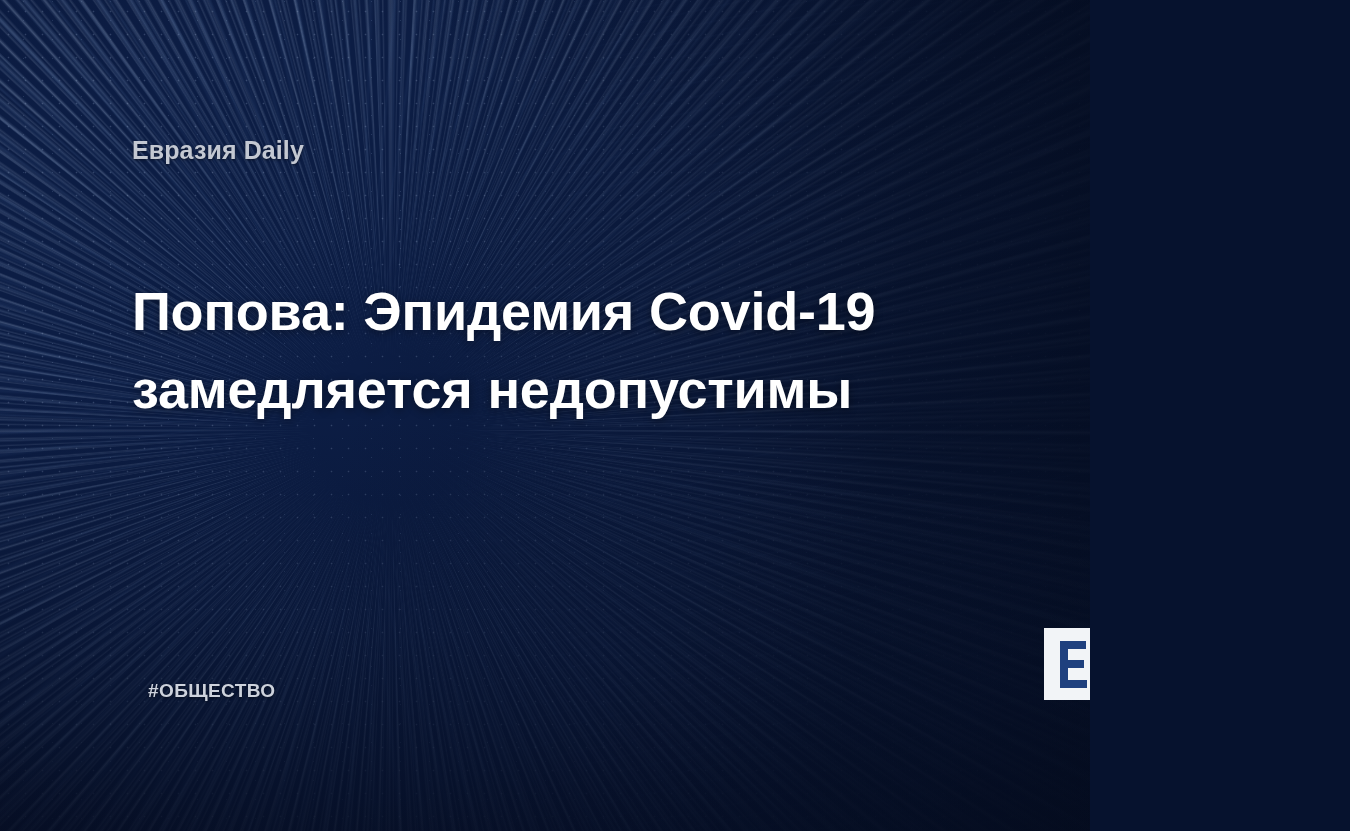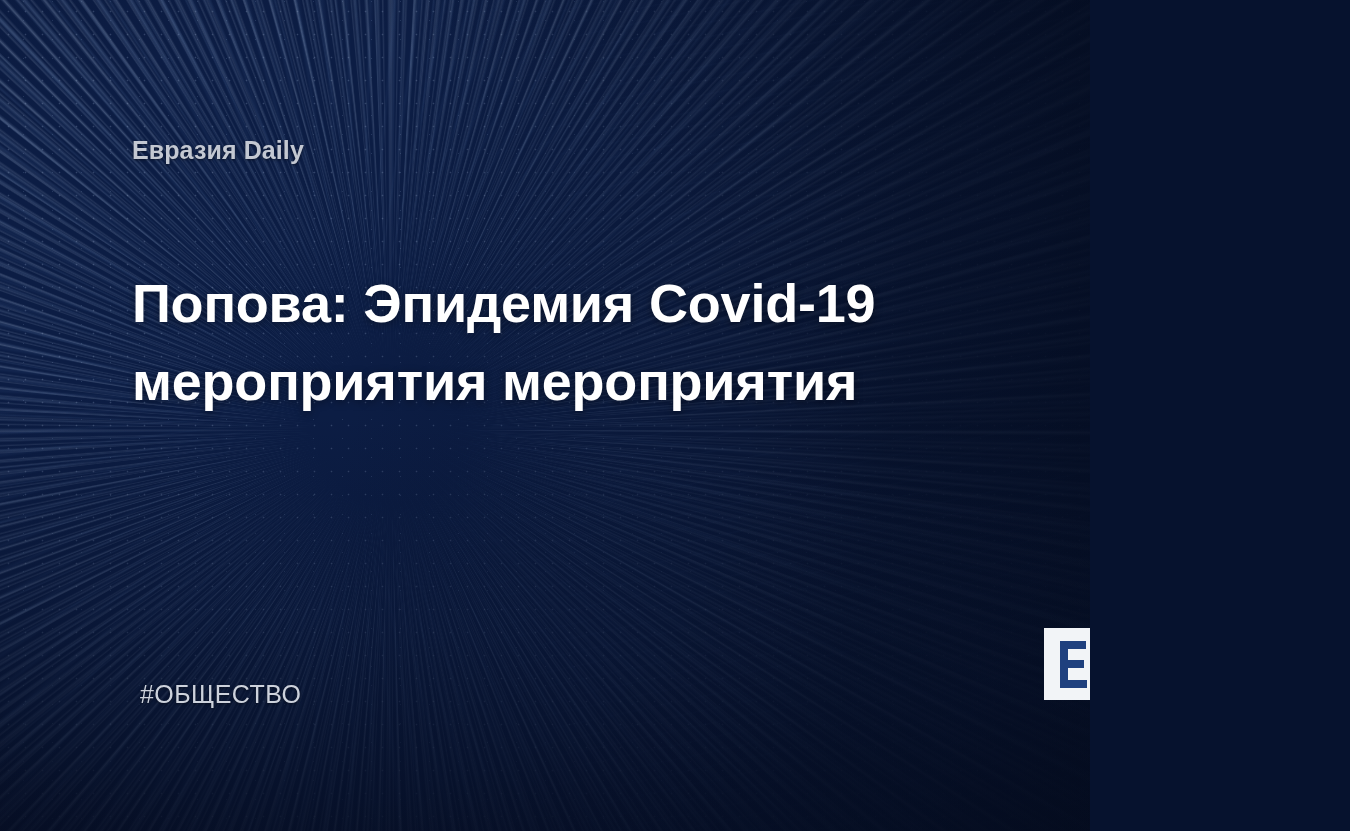--- a/index.html
+++ b/index.html
@@ -124,33 +124,33 @@
   .brand{
     position:absolute; left:132px; top:136px;
     font-size:25px; font-weight:bold;
     letter-spacing:.1px;
     color:#c3c8d2;
     text-shadow:0 1px 3px rgba(0,0,0,.45);
     white-space:nowrap;
   }
 
   .headline{
-    position:absolute; left:132px; top:264px;
+    position:absolute; left:132px; top:272px;
     width:830px;
     font-size:54px; font-weight:bold;
     line-height:78px;
     color:#ffffff;
     letter-spacing:-.2px;
     text-shadow:0 2px 8px rgba(0,0,0,.38);
   }
   .headline .ln{ display:block; white-space:nowrap; }
 
   .tag{
-    position:absolute; left:140px; top:680px;
-    font-size:25px; font-weight:normal;
+    position:absolute; left:148px; top:680px;
+    font-size:19px; font-weight:bold;
     letter-spacing:.4px;
     color:#cdd2dc;
     text-shadow:0 1px 3px rgba(0,0,0,.45);
     white-space:nowrap;
   }
 
   
   .logo{
     position:absolute; left:1044px; top:621px;
     width:180px; height:86px;
@@ -171,21 +171,21 @@
   <div class="bg-dark-right"></div>
   <div class="bg-dark-bottom"></div>
   <div class="bg-vignette"></div>
 
   <div class="content">
 
     <div class="brand">Евразия Daily</div>
 
     <h1 class="headline">
       <span class="ln">Попова: Эпидемия Covid-19</span>
-      <span class="ln">мероприятия мероприятия</span>
+      <span class="ln">замедляется недопустимы</span>
     </h1>
 
     <div class="tag">#ОБЩЕСТВО</div>
 
     <div class="logo">
       <svg viewBox="0 0 180 86" xmlns="http://www.w3.org/2000/svg" aria-hidden="true">
 
         <g>
           <rect x="0" y="7" width="55" height="72" fill="#f2f4f7"></rect>
           <path d="M16 20 h26 v8 h-18 v11 h16 v8 h-16 v12 h19 v8 h-27 z" fill="#1f407e"></path>

